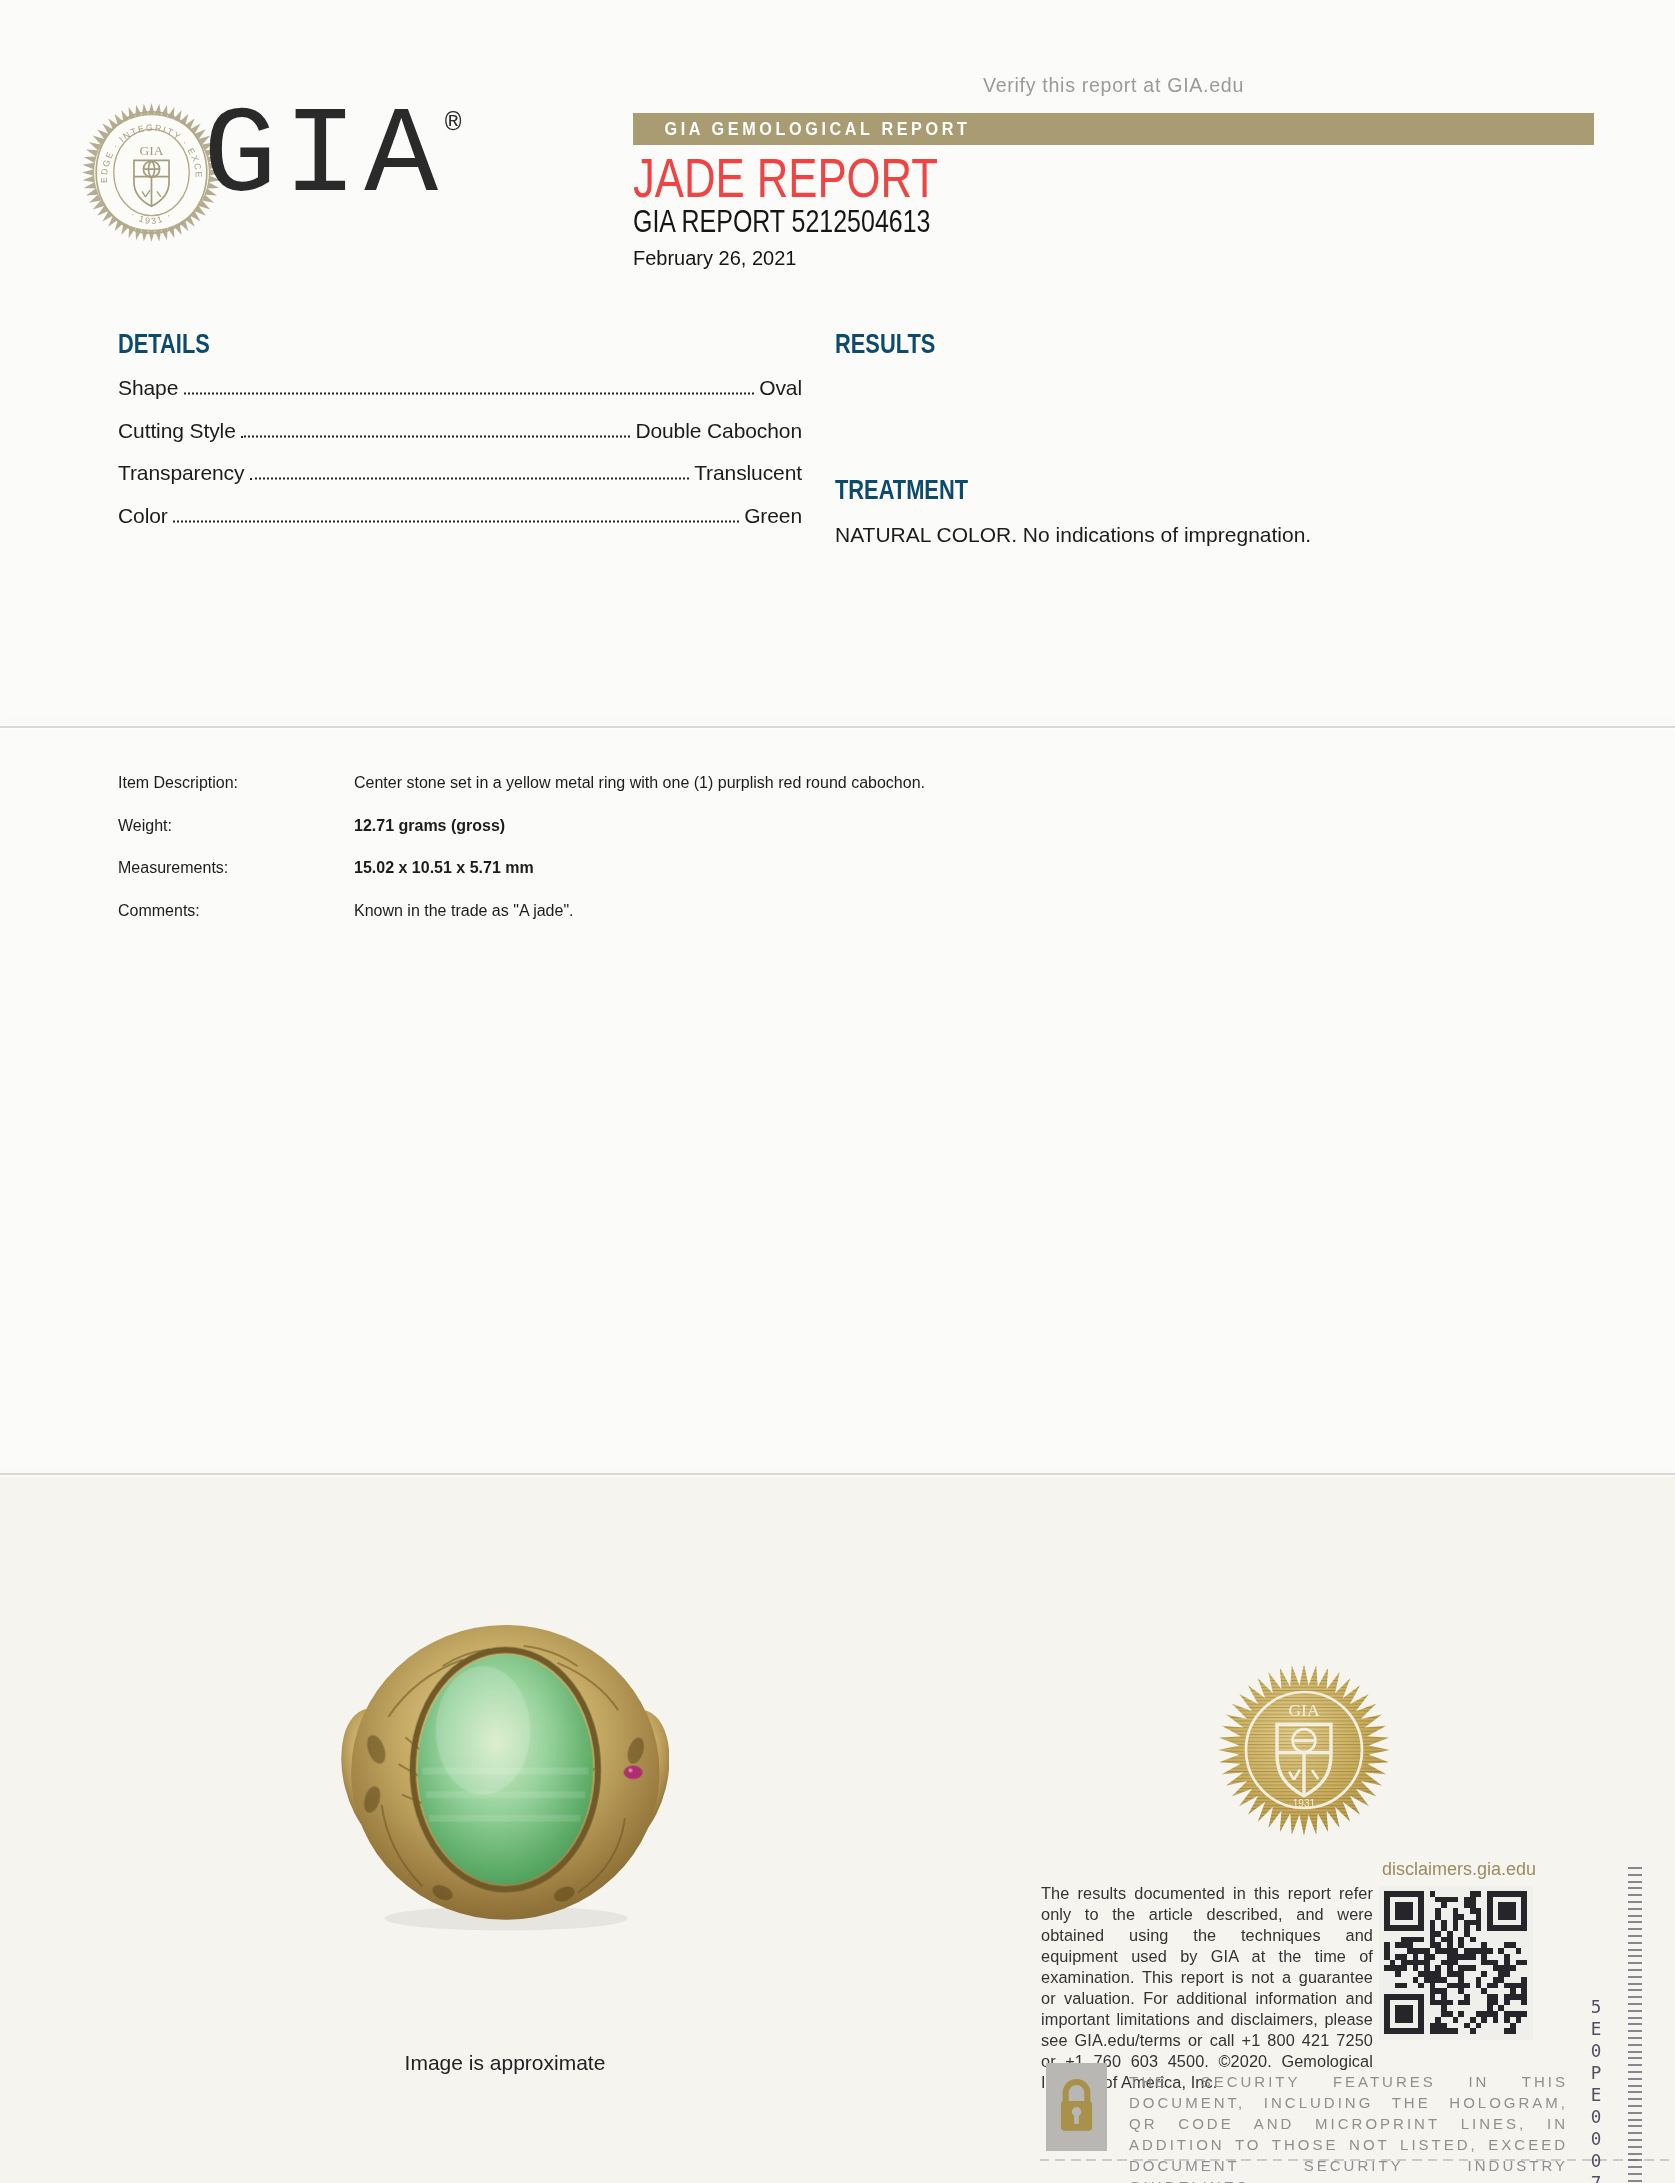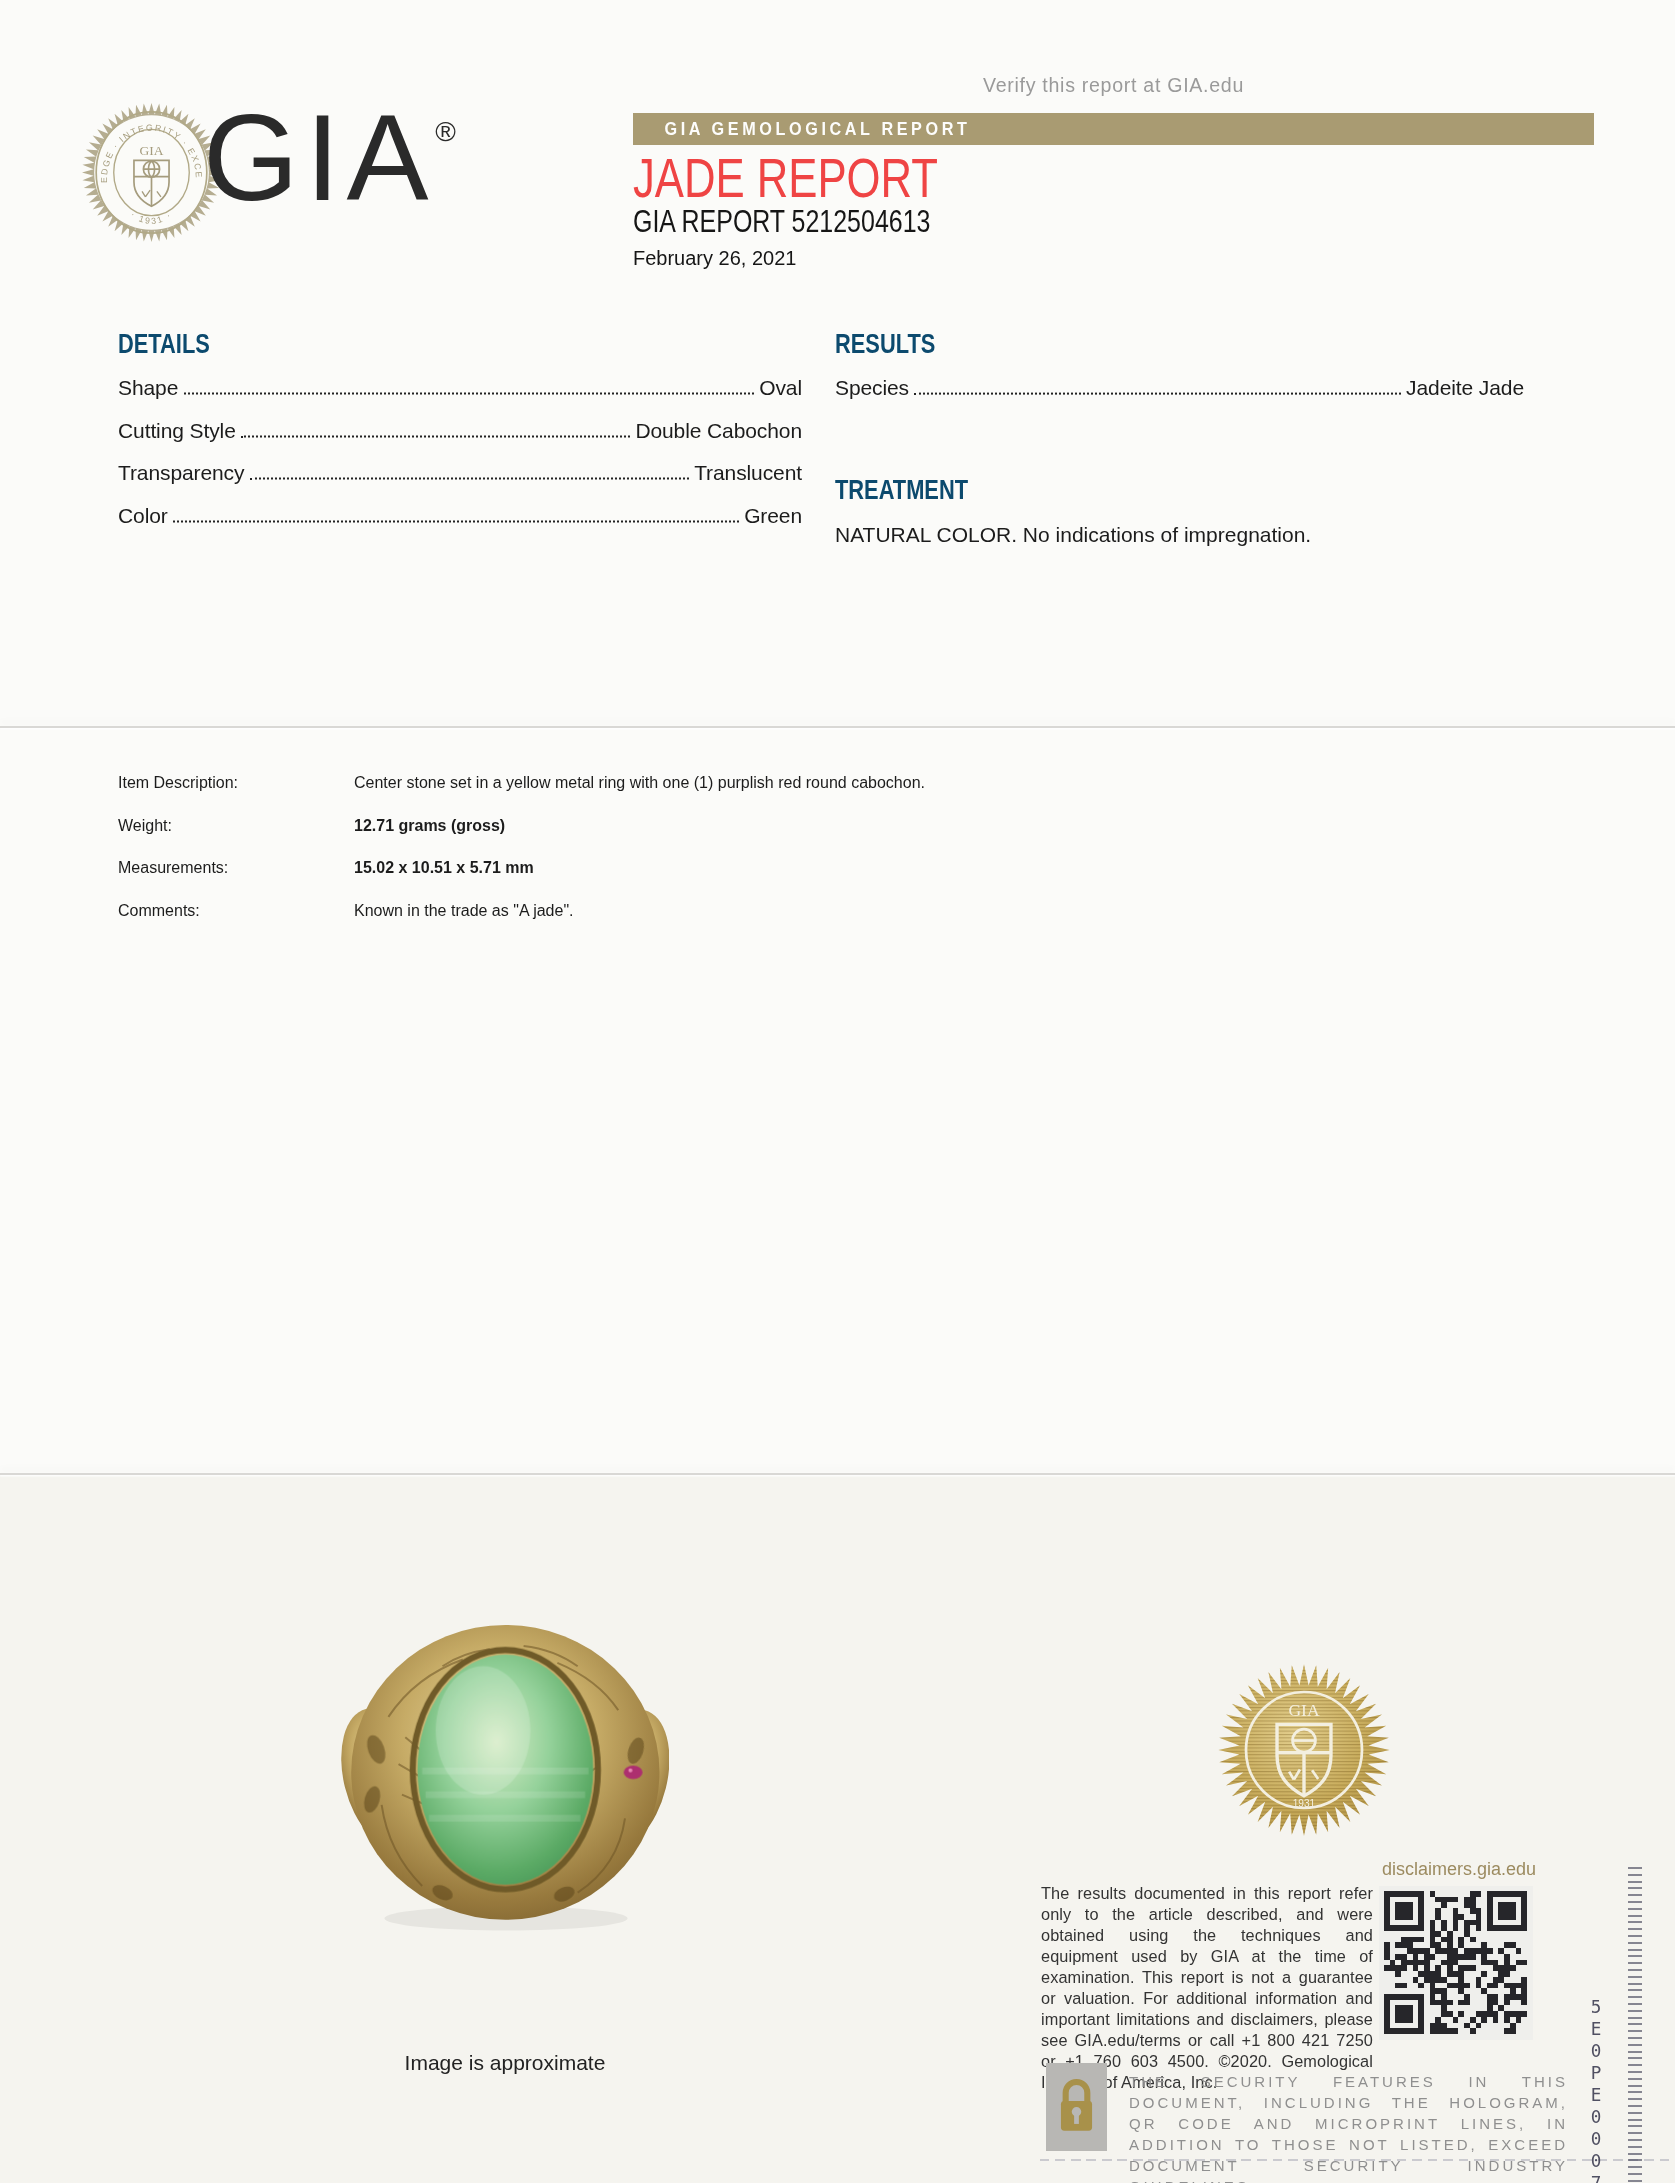--- a/index.html
+++ b/index.html
@@ -4,21 +4,21 @@
 <style>
   html,body{margin:0;padding:0;background:#e8e8e8;}
   .page{position:relative;width:1675px;height:2183px;background:#fbfbf9;overflow:hidden;
         font-family:"Liberation Sans",sans-serif;color:#1c1c1c;}
   .abs{position:absolute;}
   .condensed{display:inline-block;transform:scaleX(.78);transform-origin:left center;white-space:nowrap;}
 
   
   .verify{left:633px;top:74px;width:961px;text-align:center;font-size:19.6px;color:#9a9a9a;letter-spacing:0.7px;}
   .logo-seal{left:80px;top:101px;}
-  .wordmark{left:203px;top:96px;font-family:Liberation Sans, sans-serif;font-size:123px;line-height:1;
+  .wordmark{left:203px;top:96px;font-family:Liberation Mono, monospace;font-size:123px;line-height:1;
             letter-spacing:6.8px;color:#2a2a2a;}
   .wordmark .reg{font-size:28px;vertical-align:59px;letter-spacing:0;}
   .banner{left:633px;top:113px;width:961px;height:32px;line-height:33px;}
   .banner span{color:#fdfdfc;font-weight:700;font-size:18px;letter-spacing:4px;padding-left:35px;
                display:inline-block;transform:scaleX(.9);transform-origin:left center;white-space:nowrap;}
   .title{left:633px;top:150px;font-size:56px;line-height:1;color:#ef4444;text-decoration:underline;}
   .repnum{left:633px;top:205px;font-size:32px;line-height:1;color:#161616;}
   .date{left:633px;top:247px;font-size:20px;color:#161616;}
 
   
@@ -121,27 +121,20 @@
         <span class="val">Translucent</span>
     </div>
     <div class="lrow">
       <span>Color</span>
         <span class="dots"></span>
         <span class="val">Green</span>
     </div>
   </div>
 
   <div class="abs sec-h" style="left:835px;top:330px;"><span class="condensed">RESULTS</span></div>
-  <div class="abs col" style="left:835px;top:373px;width:689px;">
-    <div class="lrow">
-      <span>Species</span>
-        <span class="dots"></span>
-        <span class="val">Jadeite Jade</span>
-    </div>
-  </div>
   <div class="abs sec-h" style="left:835px;top:476px;"><span class="condensed">TREATMENT</span></div>
   <div class="abs" style="left:835px;top:523px;font-size:21px;">NATURAL COLOR. No indications of impregnation.</div>
 
   <div class="abs" style="left:118px;top:774px;width:1189px;">
     <div class="irow">
       <span class="ilabel">Item Description:</span>
         <span class="ival">Center stone set in a yellow metal ring with one (1) purplish red round cabochon.</span>
     </div>
     <div class="irow">
       <span class="ilabel">Weight:</span>

